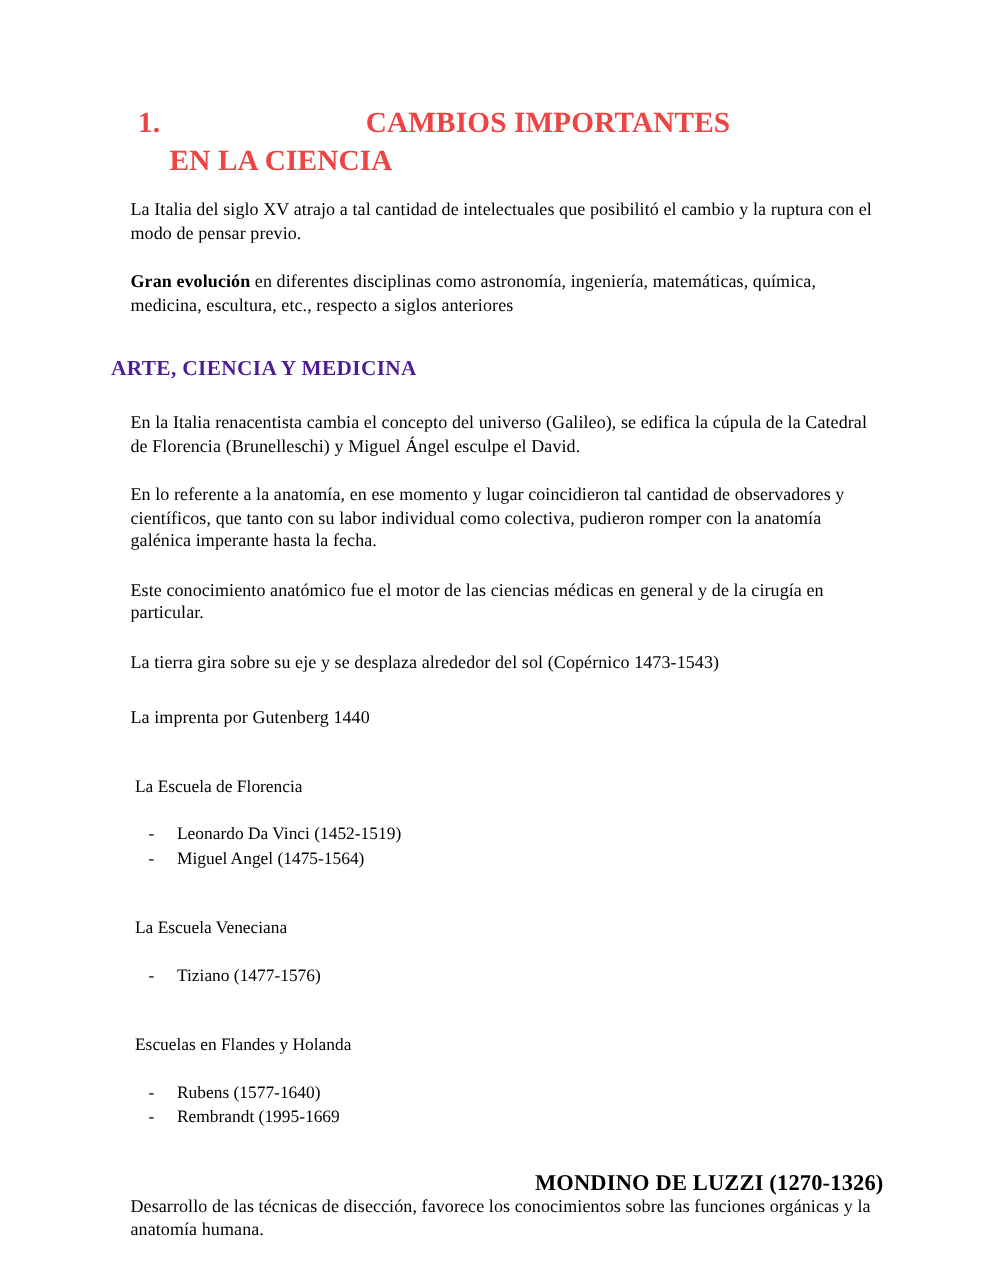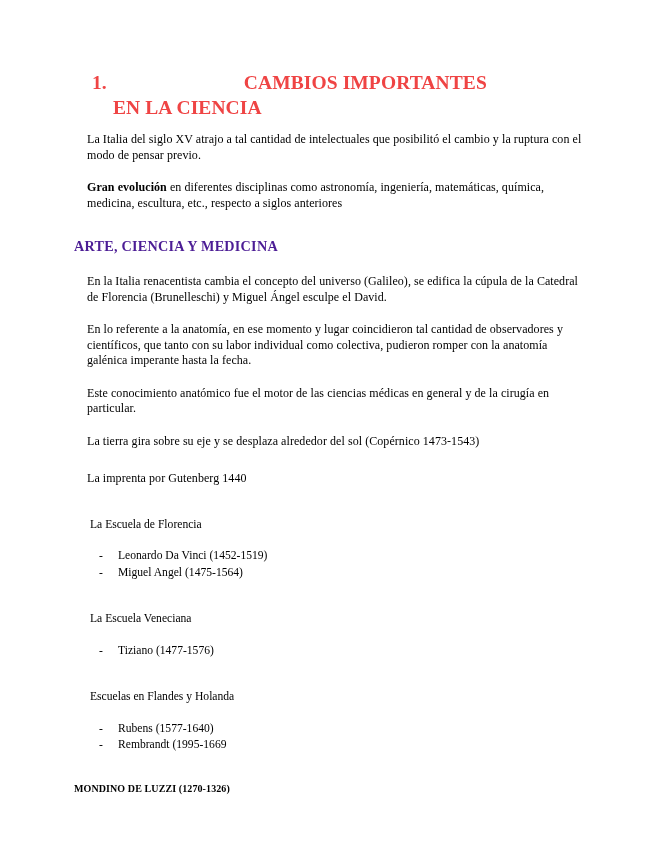--- a/index.html
+++ b/index.html
@@ -97,24 +97,25 @@
   }
   ul.dash-list li .dash {
     position: absolute;
     left: 25px;
     top: 0;
   }
 
   
   .sub-heading {
     font-weight: bold;
-    font-size: 10px;
+    font-size: 15px;
     line-height: 16px;
     margin: 0;
     letter-spacing: 0.1px;
+    text-align: right;
   }
 </style>
 </head>
 <body>
 
 <div class="page">
 
   <h1 class="doc-title">
     <span class="title-line-1"><span class="title-number">1.</span><span class="title-tab"></span><span>CAMBIOS IMPORTANTES</span></span>
     <span class="title-line-2">EN LA CIENCIA</span>
@@ -171,14 +172,15 @@
     <ul class="dash-list">
       <li><span class="dash">-</span><span>Rubens (1577-1640)</span></li>
       <li><span class="dash">-</span><span>Rembrandt (1995-1669</span></li>
     </ul>
   </div>
 
   <div class="spacer-lg"></div>
   <div class="spacer-sm"></div>
 
   <p class="sub-heading">MONDINO DE LUZZI (1270-1326)</p>
+  <p class="para">Desarrollo de las técnicas de disección, favorece  los conocimientos sobre las funciones orgánicas y  la anatomía humana.</p>
 
 </div>
 
 </body></html>

